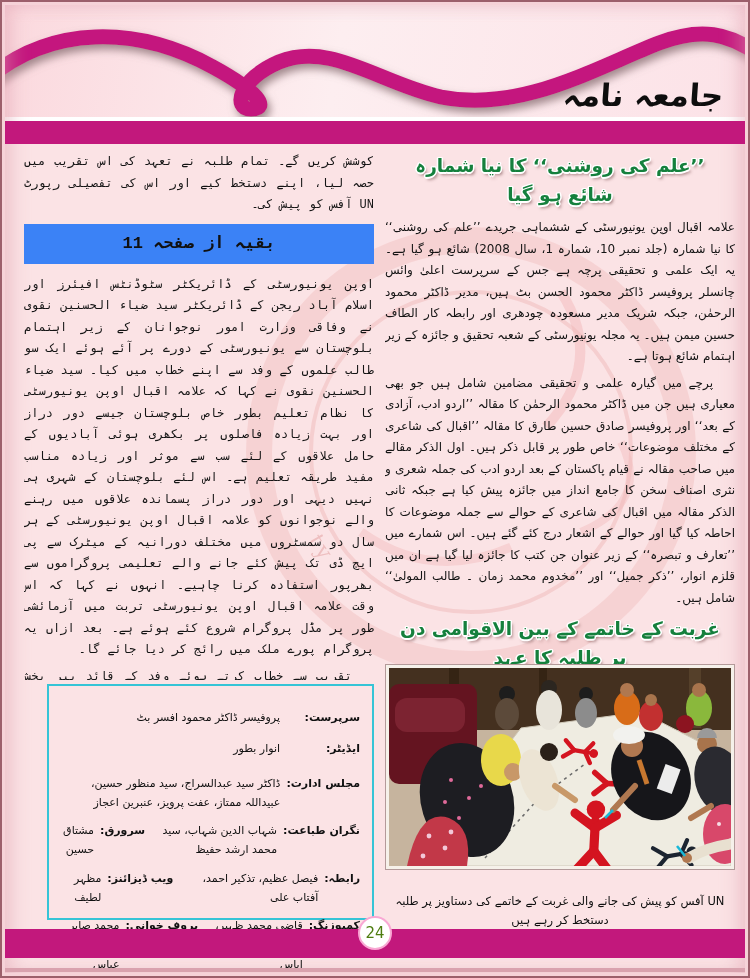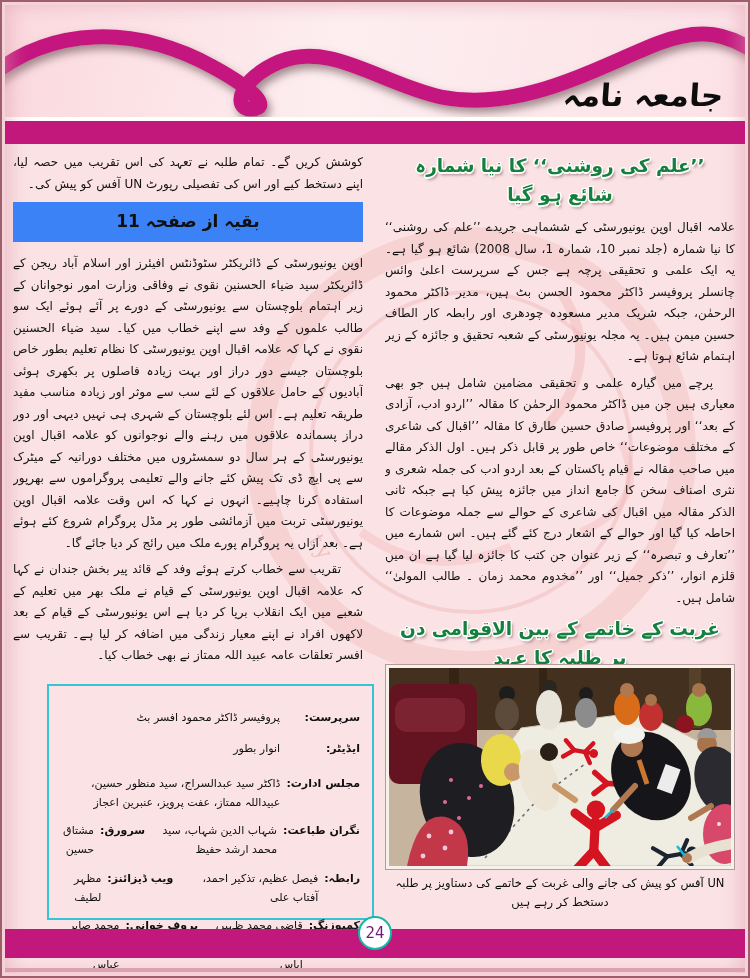--- a/index.html
+++ b/index.html
@@ -20,54 +20,54 @@
   .header-bar{position:absolute;top:115px;left:3px;right:3px;height:4px;background:#fff;}
   .header-band{position:absolute;top:119px;left:3px;right:3px;height:23px;background:#c2187c;z-index:4;}
   
   .watermark{position:absolute;top:140px;left:3px;right:3px;height:790px;z-index:1;pointer-events:none;}
   
   .col{position:absolute;top:150px;width:350px;direction:rtl;text-align:justify;
     font-size:12px;line-height:21.5px;z-index:2;}
   .col p{margin:0 0 5px;}
   .indent{text-indent:22px;}
   .col-right{right:13px;height:778px;}
-  .col-left{left:11px;height:778px;}
+  .col-left{left:22px;height:778px;font-family:Liberation Mono, monospace;}
   .r-text{height:515px;overflow:hidden;}
   .l-text{height:528px;overflow:hidden;}
   .headline{font-weight:bold;font-size:18.5px;line-height:1.55;color:#15803d;text-align:center;
     margin:0 6px 8px;padding:0 4px;
     text-shadow:-1.5px 0 #fff,1.5px 0 #fff,0 -1.5px #fff,0 1.5px #fff,
       -1px -1px #fff,1px 1px #fff,-1px 1px #fff,1px -1px #fff,2px 3px 3px rgba(90,40,40,.5);}
   .headline-2{margin-top:6px;}
   
   .continued-box{background:#3b82f6;height:40px;margin:7px 0 11px;display:flex;
     align-items:center;justify-content:center;font-size:17px;font-weight:bold;color:#101010;}
   
   .photo-block{position:absolute;top:513px;left:0;right:0;}
   .photo-frame{width:342px;height:198px;margin:0 auto;border:3px solid #f6f1ea;
     box-shadow:0 0 0 1px #b49a9a;overflow:hidden;background:#2f2218;}
-  .photo-caption{margin-top:5px;text-align:center;font-size:11.5px;line-height:19px;color:#101010;}
+  .photo-caption{margin-top:23px;text-align:center;font-size:11.5px;line-height:19px;color:#101010;}
   
   .credits-box{position:absolute;left:45px;top:682px;width:327px;height:236px;z-index:3;
     border:2px solid #35c4d6;box-sizing:border-box;padding:10px 12px 8px;direction:rtl;
     font-size:11px;line-height:1.75;color:#101010;background:rgba(251,227,229,.55);}
   .credit-row{display:flex;align-items:baseline;gap:6px;}
   .credit-row.two{justify-content:space-between;}
   .credit-pair{display:flex;gap:6px;align-items:baseline;}
   .credit-label{font-weight:bold;white-space:nowrap;}
   .w-label{min-width:74px;display:inline-block;margin-top:12px;}
   .vc-row{padding-right:80px;margin-bottom:15px;}
   .gap-b{margin-bottom:15px;}
   .gap-s{margin-bottom:9px;}
   
   .footer-band{position:absolute;left:3px;right:3px;bottom:18px;height:29px;background:#c2187c;z-index:5;}
   .page-number{position:absolute;left:50%;top:-13px;transform:translateX(-50%);
-    width:34px;height:34px;border-radius:50%;background:#fff;border:2px solid #14b8a6;
+    width:34px;height:34px;border-radius:50%;background:#fff;border:2px solid #f9a8d4;
     box-sizing:border-box;display:flex;align-items:center;justify-content:center;
-    font-size:15px;color:#701a75;font-family:"DejaVu Sans",sans-serif;}
+    font-size:15px;color:#4d7c0f;font-family:"DejaVu Sans",sans-serif;}
   .bottom-strip{position:absolute;left:3px;right:3px;bottom:4px;height:4px;background:#d9a2ae;z-index:5;}
 </style>
 </head>
 <body>
 
 <div class="page">
 
   <div class="masthead">
     <svg viewBox="0 0 744 112" width="744" height="112">
       <defs>

